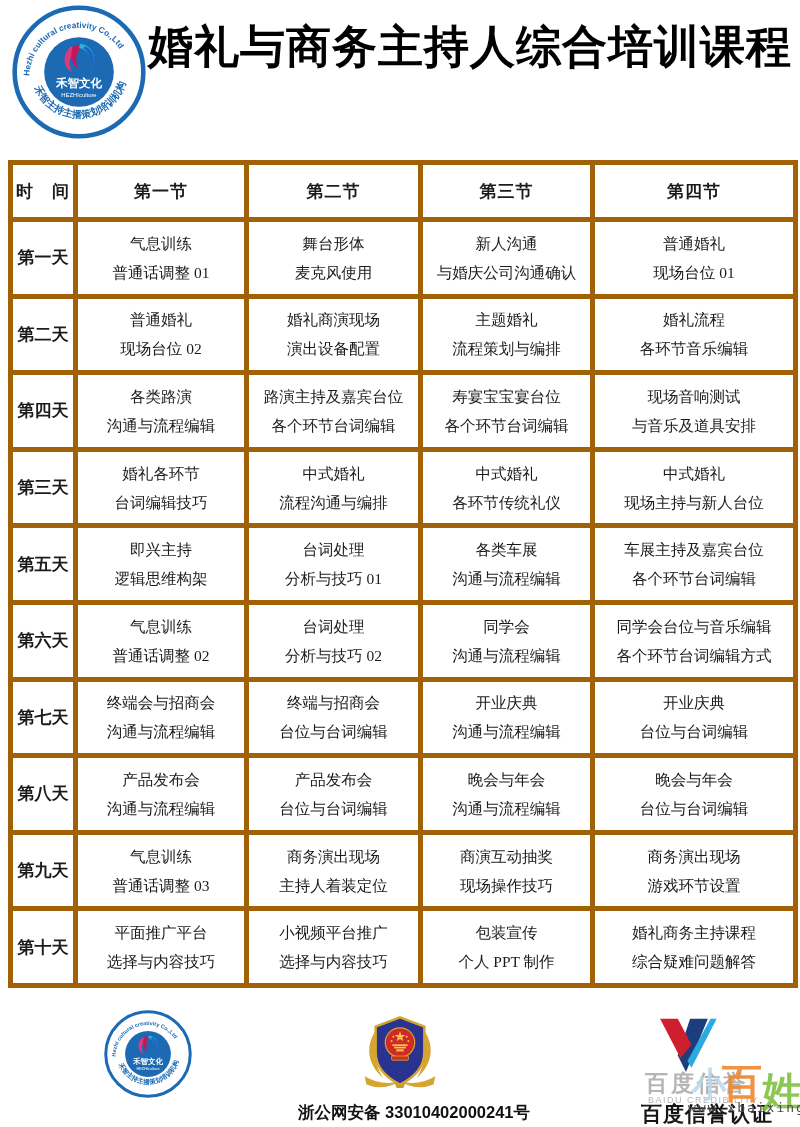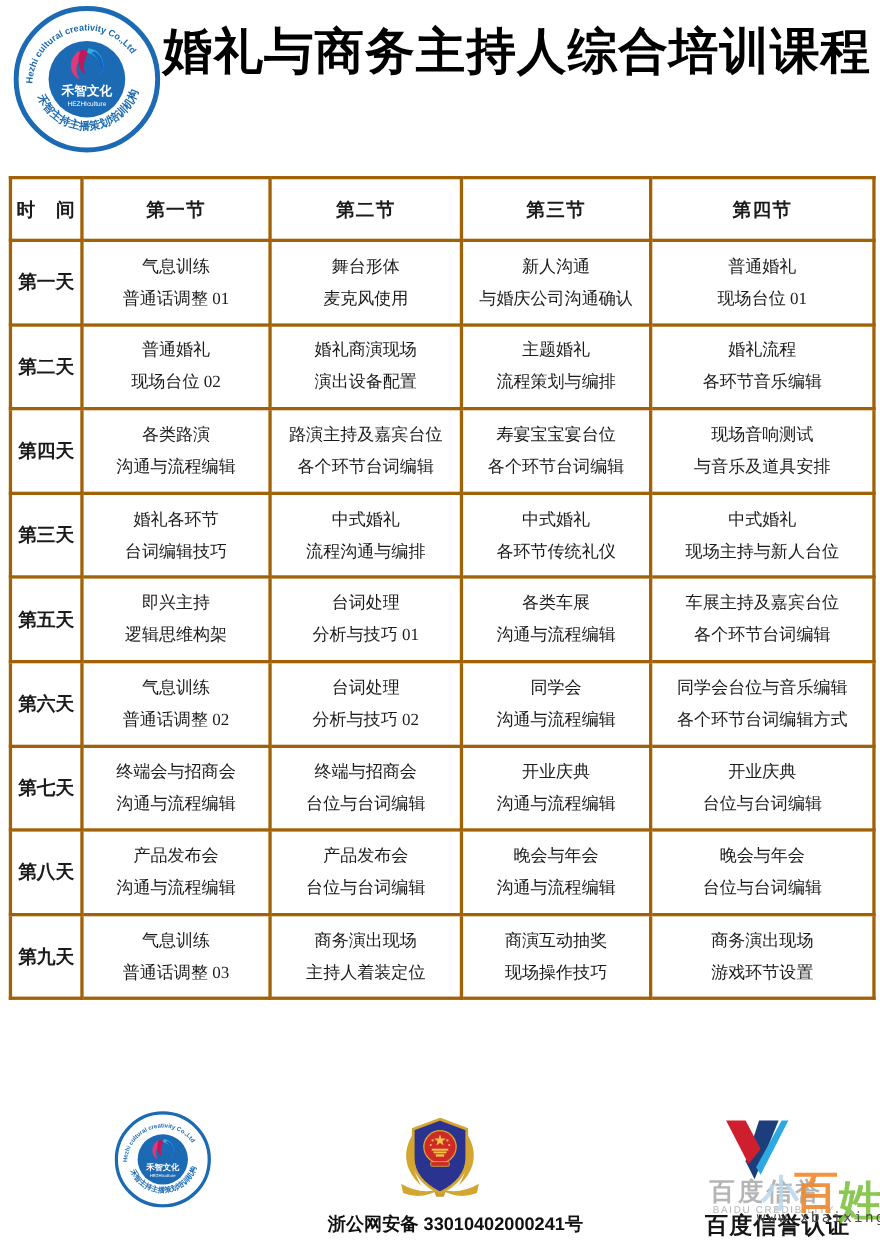--- a/index.html
+++ b/index.html
@@ -17,21 +17,21 @@
     line-height:62px; text-align:center; font-size:45px; font-weight:bold;
     color:#000; letter-spacing:1px; white-space:nowrap;
   }
 
   
   table.schedule {
     position:absolute; left:8px; top:160px; width:785px;
     border-collapse:collapse; table-layout:fixed; background:#fff;
   }
   .schedule th, .schedule td {
-    border:3px solid #a16207; text-align:center; vertical-align:middle;
+    border:5px solid #a16207; text-align:center; vertical-align:middle;
     padding:0; overflow:hidden;
   }
   .schedule thead tr { height:57px; }
   .schedule tbody tr { height:76.6px; }
   .schedule thead th { font-size:17px; font-weight:600; letter-spacing:1px; }
   .schedule tbody th.day { font-size:17px; font-weight:600; }
   .cell-line { font-size:15.5px; line-height:29px; white-space:nowrap; }
 
   
   .logo-footer { position:absolute; left:104px; top:1010px; width:88px; height:88px; }
@@ -284,20 +284,39 @@
           </td>
           <td>
             <div class="cell-line">商演互动抽奖</div>
             <div class="cell-line">现场操作技巧</div>
           </td>
           <td>
             <div class="cell-line">商务演出现场</div>
             <div class="cell-line">游戏环节设置</div>
           </td>
         </tr>
+        <tr>
+          <th class="day">第十天</th>
+          <td>
+            <div class="cell-line">平面推广平台</div>
+            <div class="cell-line">选择与内容技巧</div>
+          </td>
+          <td>
+            <div class="cell-line">小视频平台推广</div>
+            <div class="cell-line">选择与内容技巧</div>
+          </td>
+          <td>
+            <div class="cell-line">包装宣传</div>
+            <div class="cell-line">个人 PPT 制作</div>
+          </td>
+          <td>
+            <div class="cell-line">婚礼商务主持课程</div>
+            <div class="cell-line">综合疑难问题解答</div>
+          </td>
+        </tr>
       </tbody>
   </table>
 
   <svg class="logo-footer" viewBox="0 0 100 100">
     <use href="#hezhi-logo"></use>
   </svg>
 
   <svg class="police-badge" viewBox="0 0 100 100">
     <path d="M24,22 C9,40 9,64 30,82 C17,62 18,38 31,25 Z" fill="#d4a531"></path>
     <path d="M76,22 C91,40 91,64 70,82 C83,62 82,38 69,25 Z" fill="#d4a531"></path>

